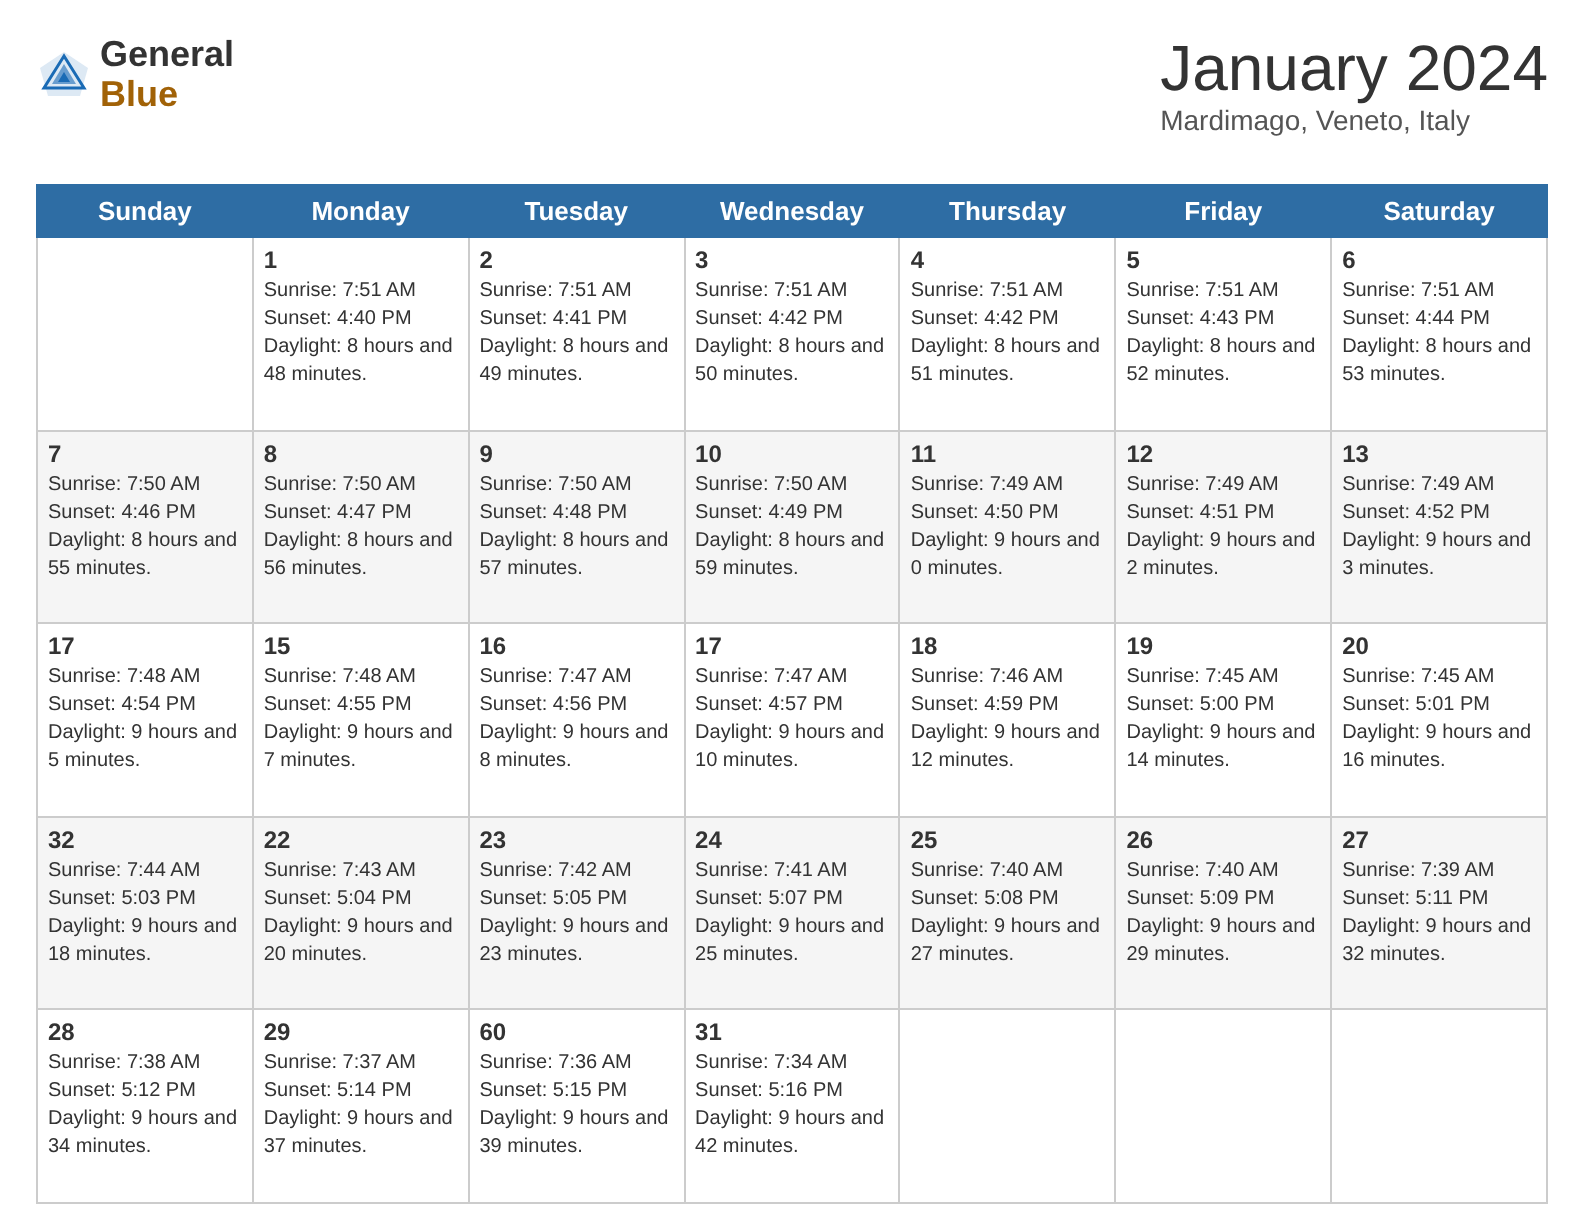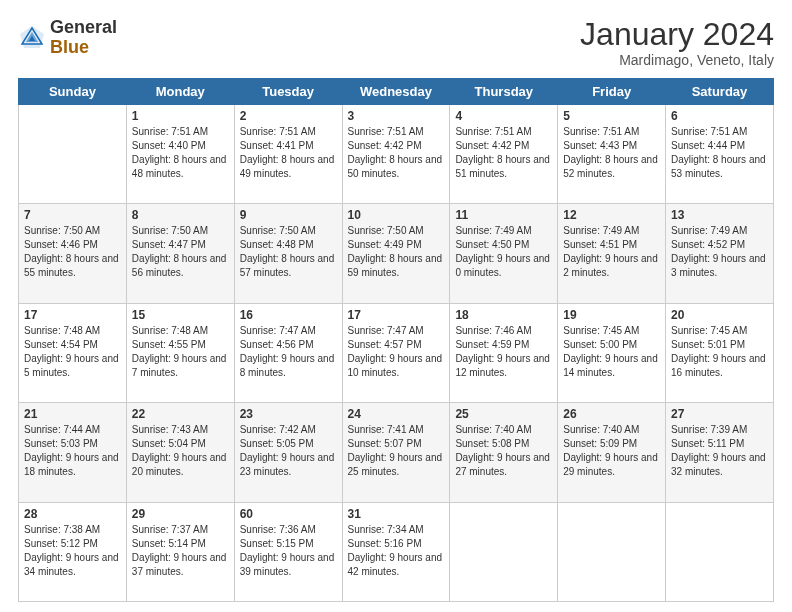--- a/index.html
+++ b/index.html
@@ -14,21 +14,21 @@
       width: 792px;
       height: 612px;
       padding: 18px 18px 10px 18px;
       display: flex;
       flex-direction: column;
     }
     .header {
       display: flex;
       justify-content: space-between;
       align-items: flex-start;
-      margin-bottom: 10px;
+      margin-bottom: 24px;
     }
     .logo {
       display: flex;
       align-items: center;
     }
     .logo-text {
       display: flex;
       flex-direction: column;
       line-height: 1.1;
     }
@@ -41,21 +41,20 @@
       font-size: 18px;
       font-weight: bold;
       color: #a16207;
     }
     .logo-icon {
       width: 28px;
       height: 28px;
       margin-right: 4px;
     }
     .title-section {
-      text-align: right;
     }
     .month-title {
       font-size: 32px;
       font-weight: normal;
       color: #333;
       line-height: 1;
     }
     .location {
       font-size: 14px;
       color: #555;
@@ -223,21 +222,21 @@
             <span class="day-num">19</span>
             <div class="day-info">Sunrise: 7:45 AM<br>Sunset: 5:00 PM<br>Daylight: 9 hours and 14 minutes.</div>
           </td>
           <td>
             <span class="day-num">20</span>
             <div class="day-info">Sunrise: 7:45 AM<br>Sunset: 5:01 PM<br>Daylight: 9 hours and 16 minutes.</div>
           </td>
         </tr>
         <tr>
           <td>
-            <span class="day-num">21</span>
+            <span class="day-num">32</span>
             <div class="day-info">Sunrise: 7:44 AM<br>Sunset: 5:03 PM<br>Daylight: 9 hours and 18 minutes.</div>
           </td>
           <td>
             <span class="day-num">22</span>
             <div class="day-info">Sunrise: 7:43 AM<br>Sunset: 5:04 PM<br>Daylight: 9 hours and 20 minutes.</div>
           </td>
           <td>
             <span class="day-num">23</span>
             <div class="day-info">Sunrise: 7:42 AM<br>Sunset: 5:05 PM<br>Daylight: 9 hours and 23 minutes.</div>
           </td>

